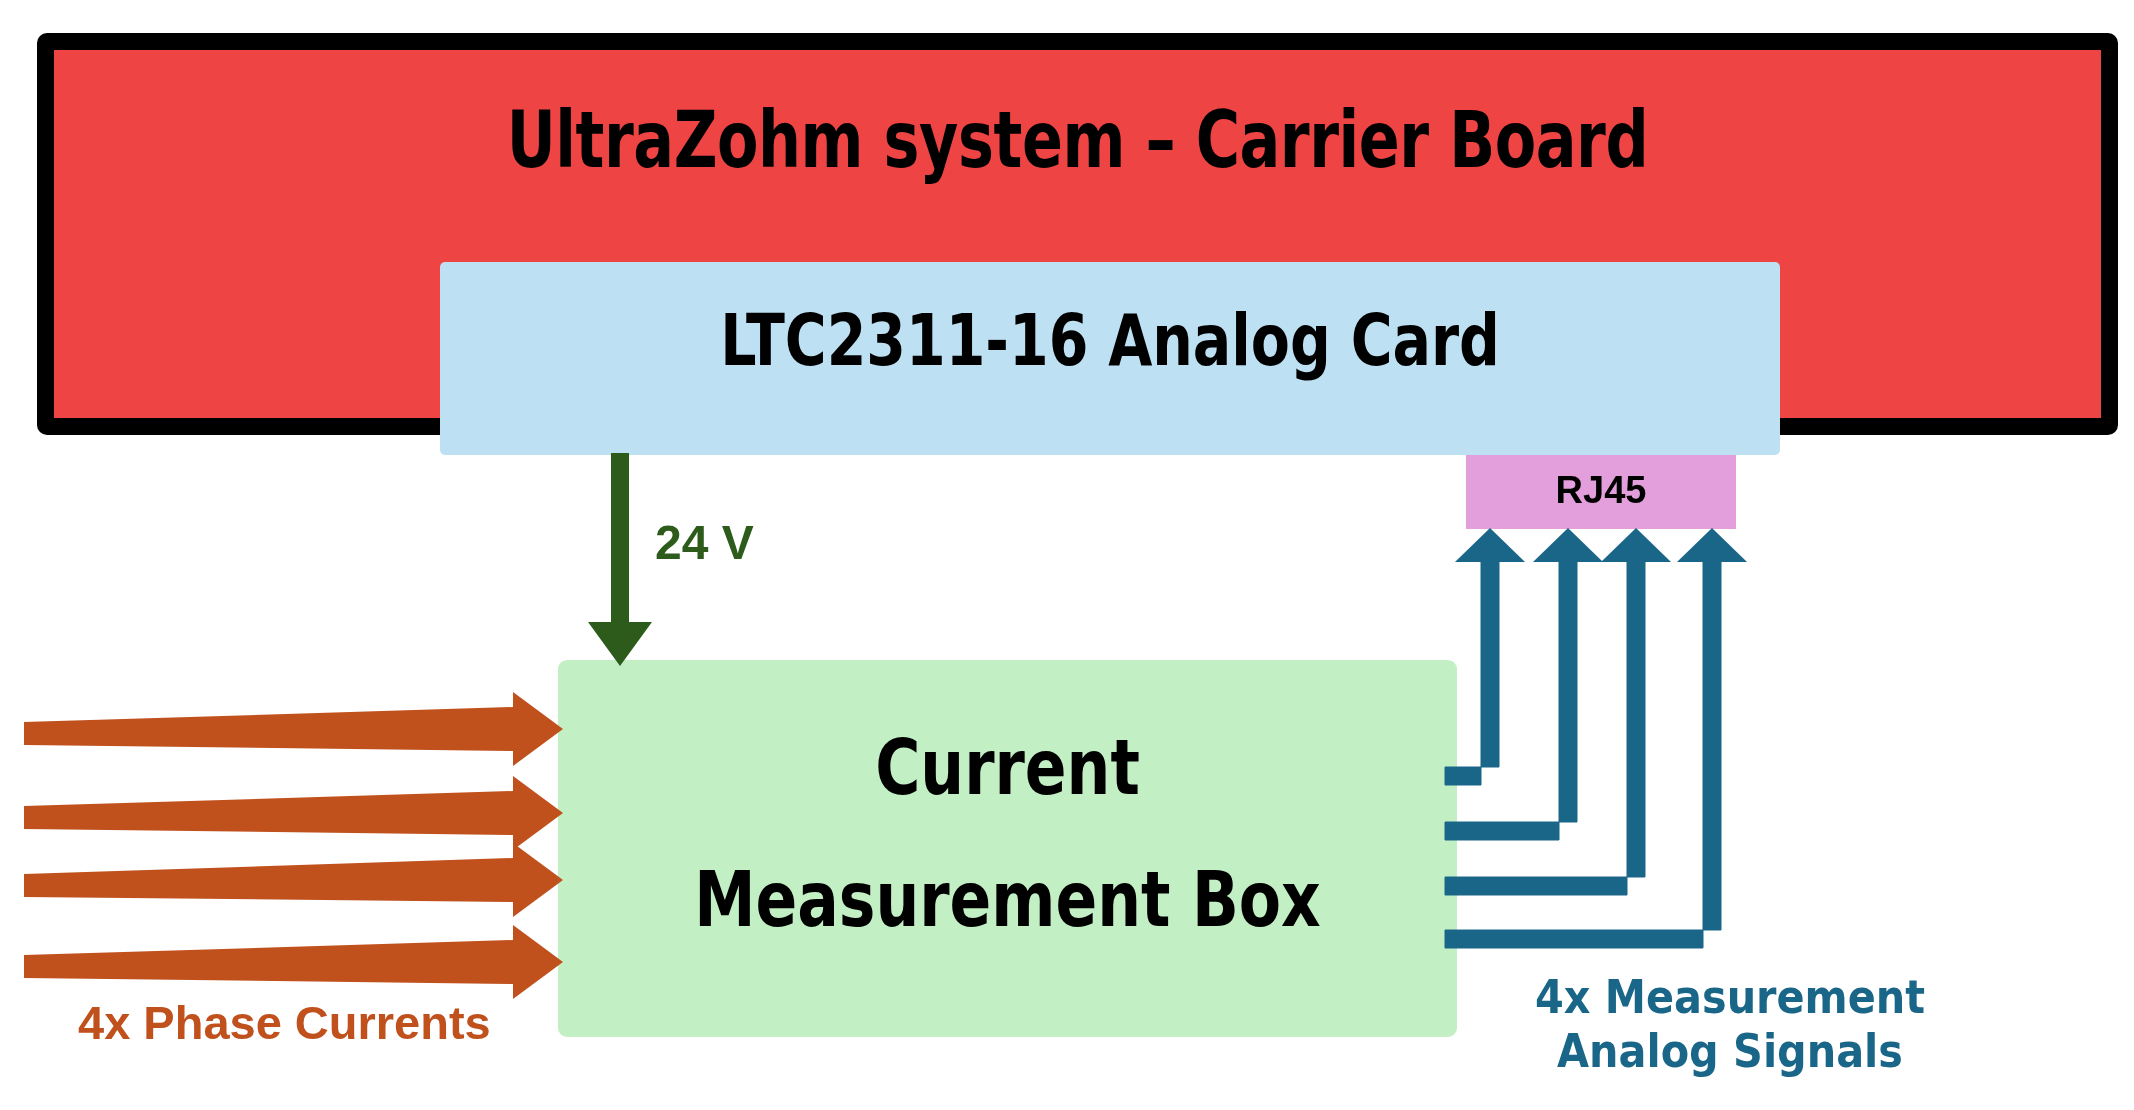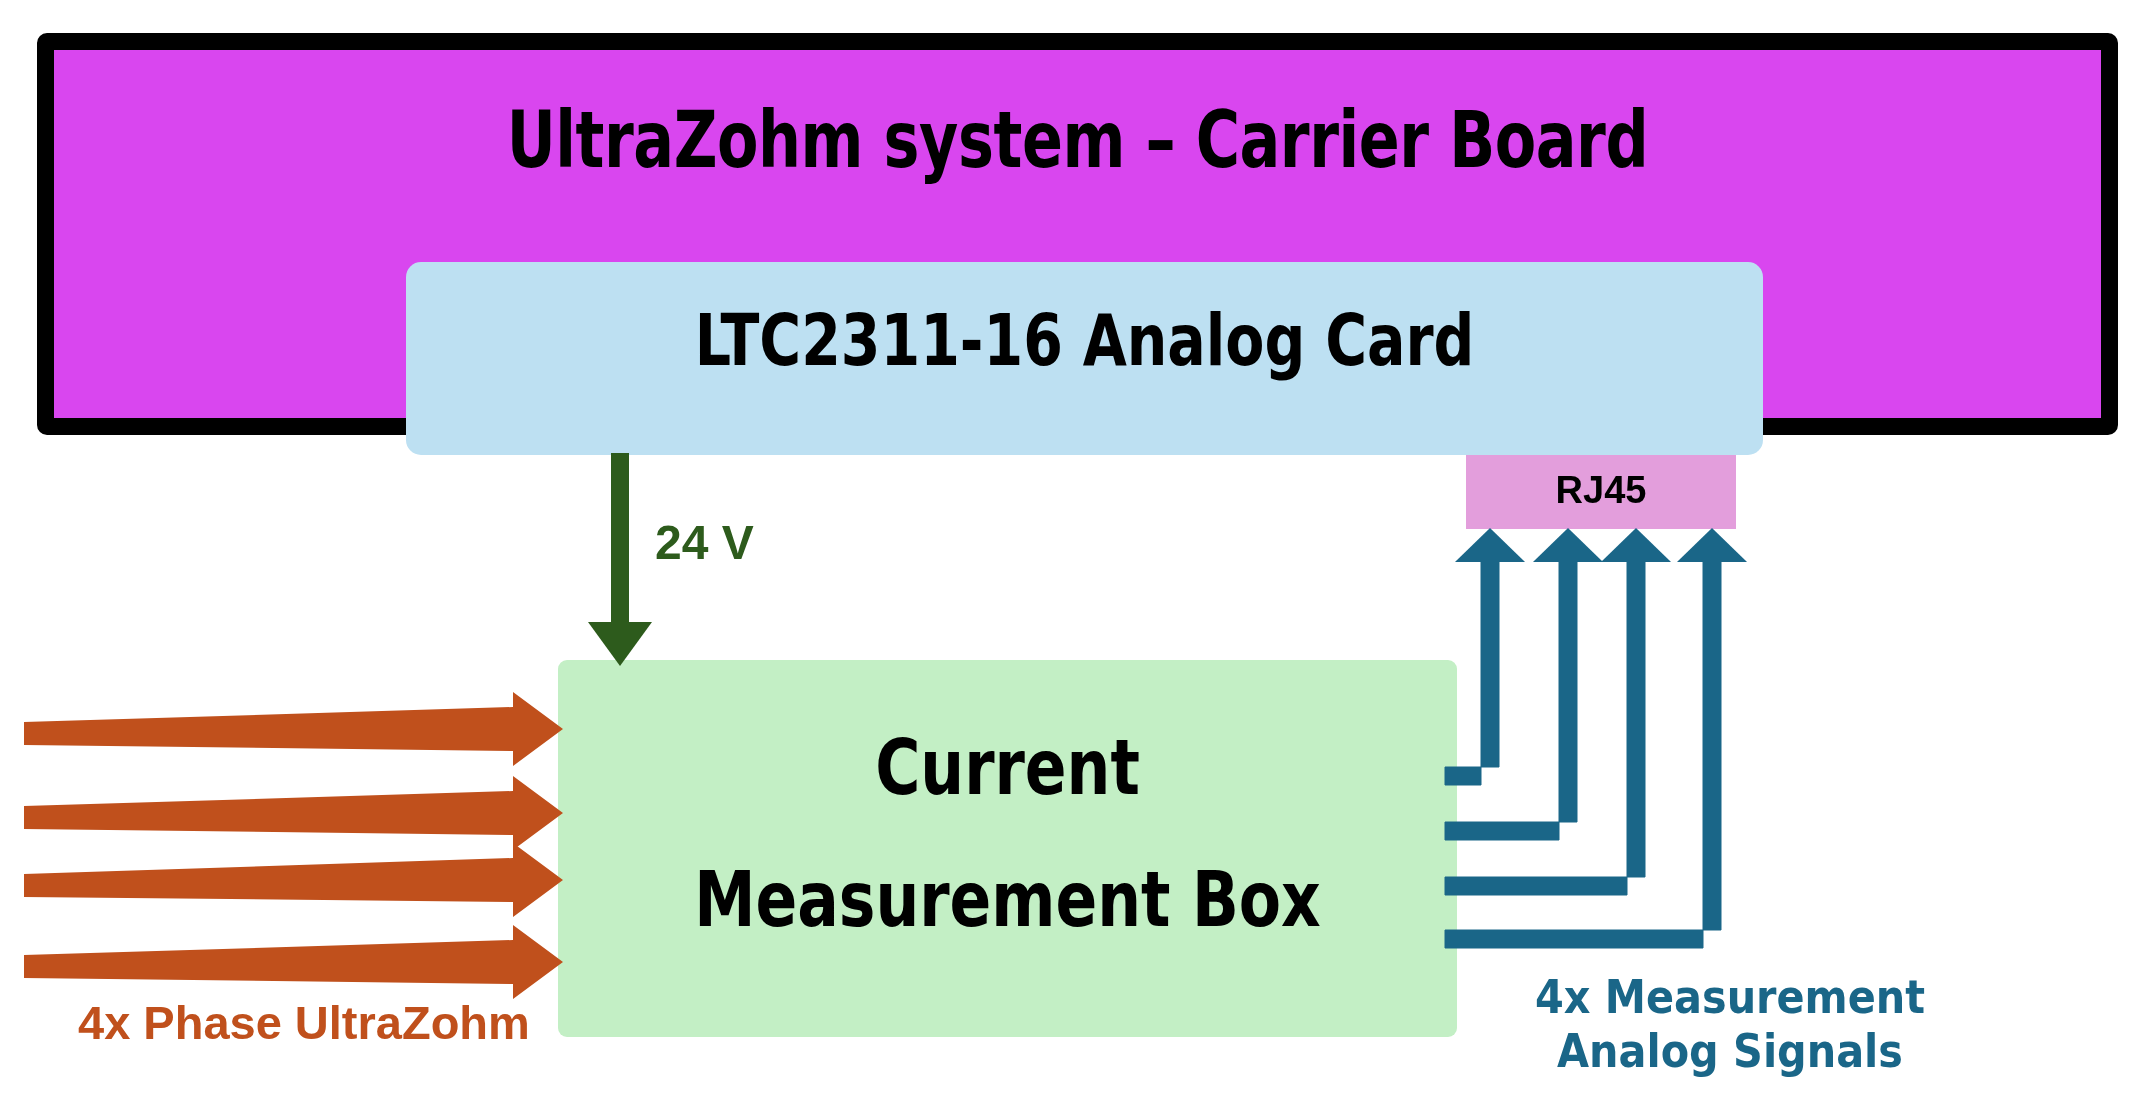--- a/index.html
+++ b/index.html
@@ -17,21 +17,21 @@
     font-family: "Liberation Sans", sans-serif;
   }
 
   
   #carrier-board {
     position: absolute;
     left: 37px;
     top: 33px;
     width: 2081px;
     height: 402px;
-    background: #d946ef;
+    background: #ef4444;
     border: 17px solid #000000;
     border-radius: 10px;
     box-sizing: border-box;
     z-index: 2;
   }
   #carrier-board-title {
     position: absolute;
     left: 0;
     top: 45px;
     width: 100%;
@@ -42,28 +42,27 @@
     letter-spacing: -0.5px;
     color: #000000;
     white-space: nowrap;
     transform: scaleX(0.86);
     transform-origin: center top;
   }
 
   
   #analog-card {
     position: absolute;
-    left: 406px;
+    left: 440px;
     top: 262px;
     width: 1340px;
     height: 193px;
     background: #BDE0F2;
-    border-radius: 15px;
+    border-radius: 5px;
     z-index: 5;
-    padding-left: 17px;
   }
   #analog-card-title {
     position: absolute;
     left: 0;
     top: 36px;
     width: 100%;
     text-align: center;
     font-family: "DejaVu Sans Condensed", "Liberation Sans Narrow", "Liberation Sans", sans-serif;
     font-weight: bold;
     font-size: 72px;
@@ -227,17 +226,17 @@
     </g>
 
     <g>
       <path d="M 1445,930 L 1721,930 L 1721,558 L 1703,558 L 1703,948 L 1445,948 Z" fill="#1A6688" stroke="#1A6688" stroke-width="1"></path>
       <polygon points="1677,562 1747,562 1712,528" fill="#1A6688"></polygon>
     </g>
   </svg>
 
   <div class="diagram-label" id="label-24v">24 V</div>
 
-  <div class="diagram-label" id="label-phase-currents">4x Phase UltraZohm</div>
+  <div class="diagram-label" id="label-phase-currents">4x Phase Currents</div>
 
   <div class="diagram-label" id="label-analog-signals">4x Measurement Analog Signals</div>
 
 </div>
 
 </body></html>

